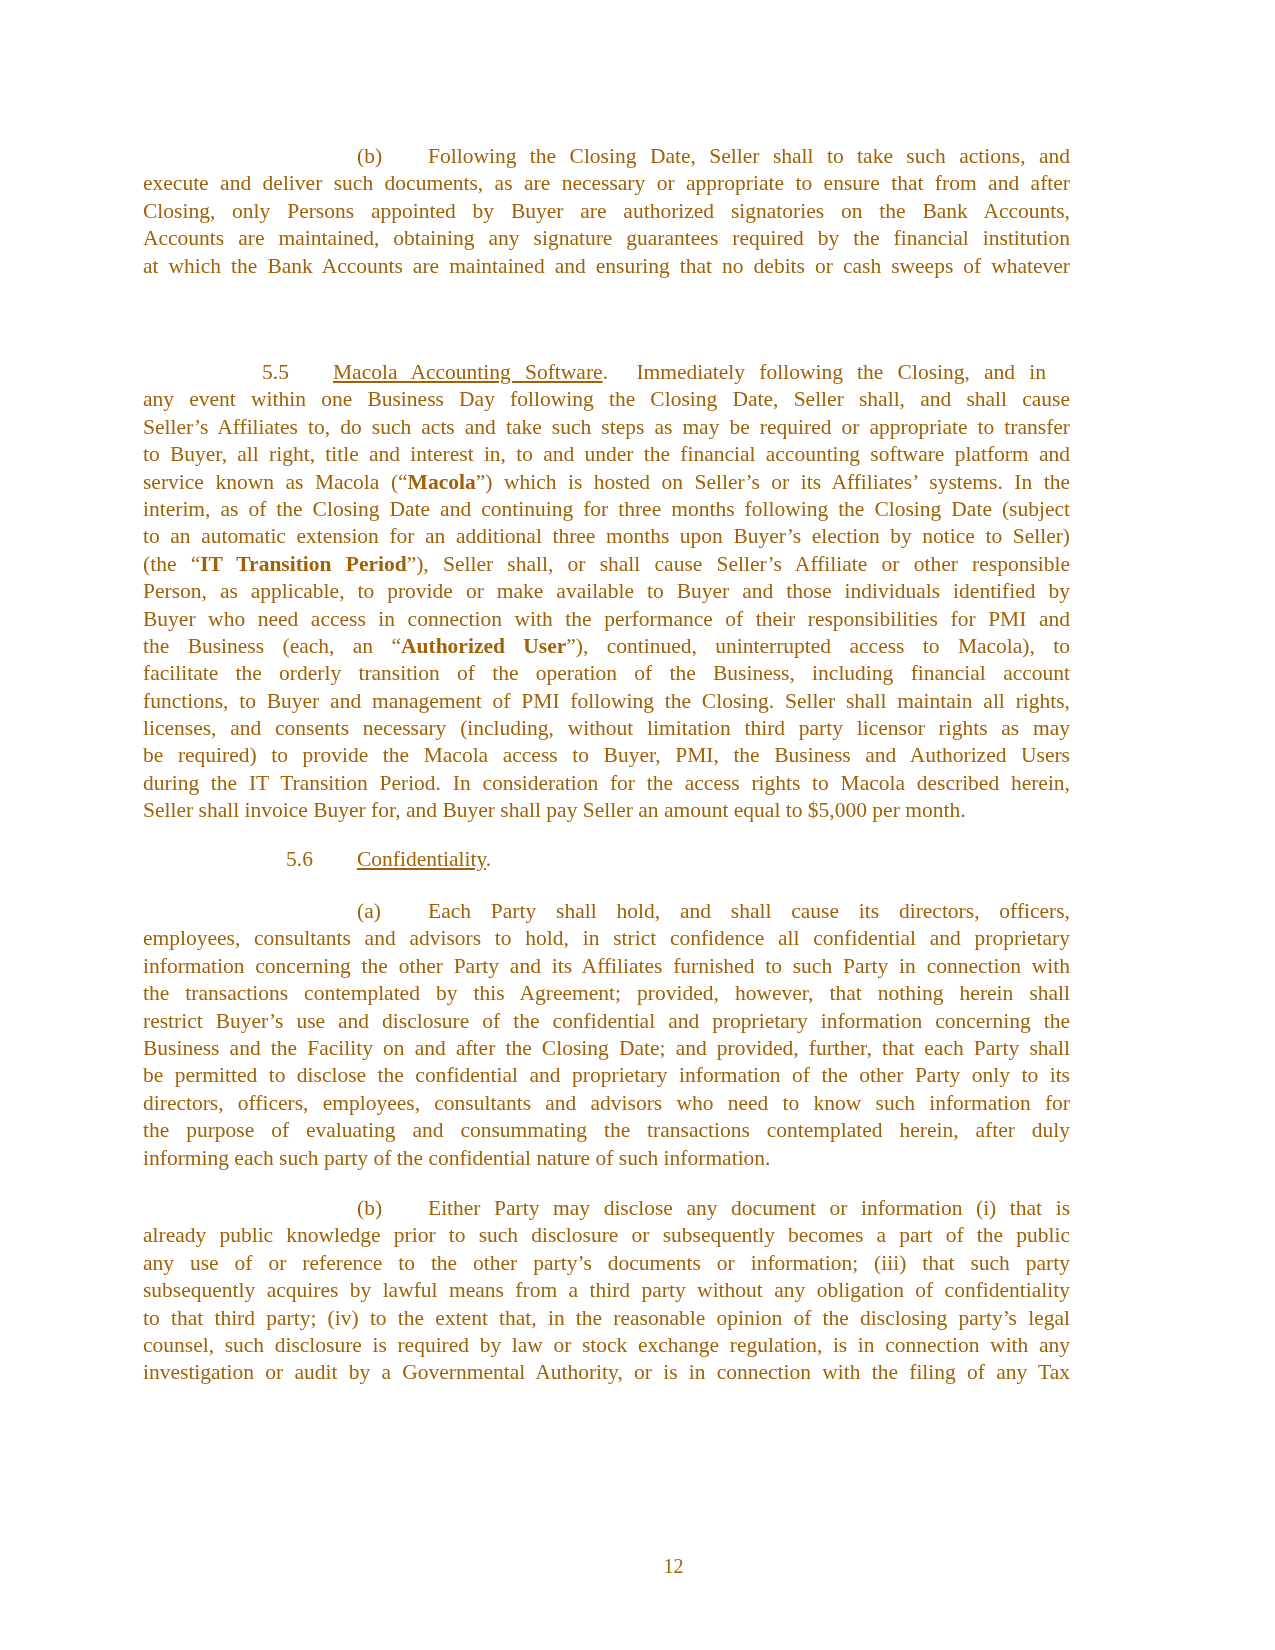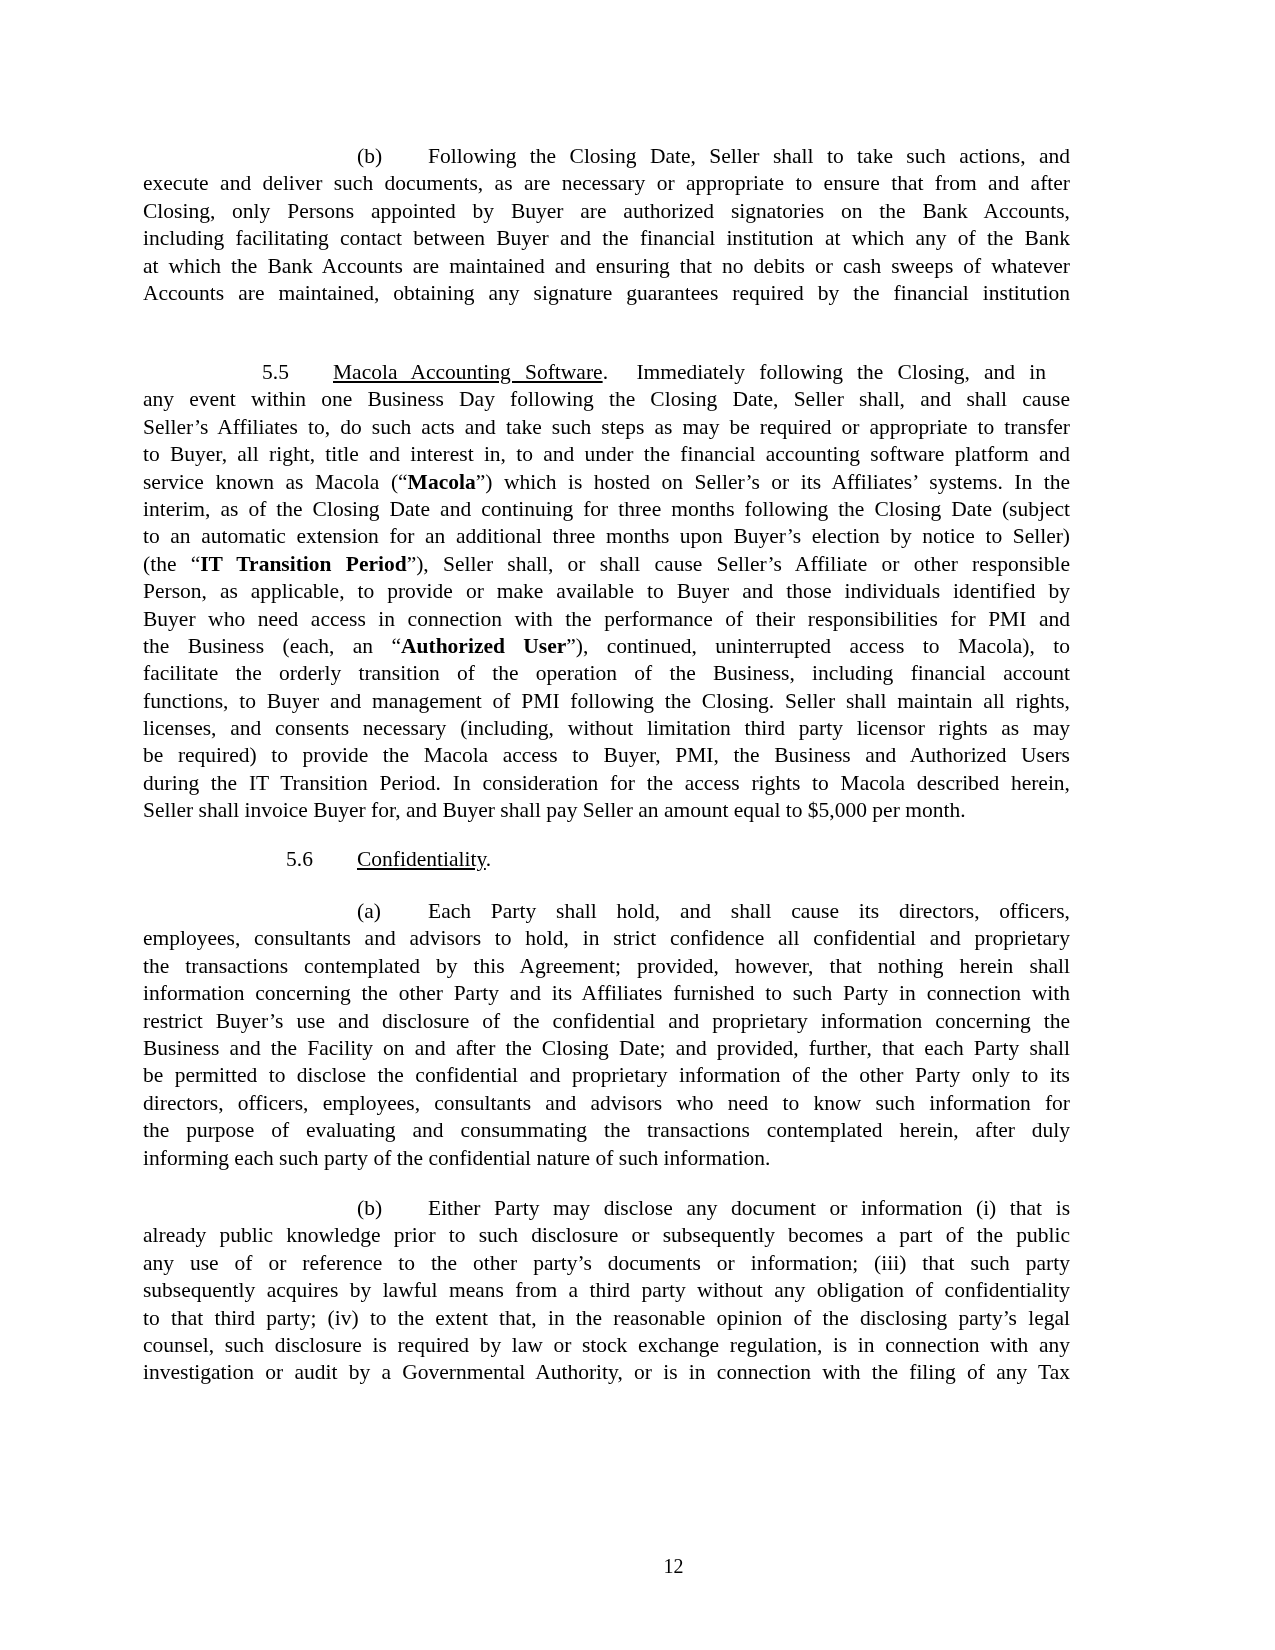--- a/index.html
+++ b/index.html
@@ -1,19 +1,19 @@
 <!DOCTYPE html>
 <html><head>
 <meta charset="utf-8">
 <style>
   html, body { margin: 0; padding: 0; background: #ffffff; }
   body { width: 1275px; height: 1650px; position: relative; overflow: hidden; }
   .page {
     position: absolute; left: 0; top: 0; width: 1275px; height: 1336px;
-    background: #ffffff; color: #000000;
+    background: #ffffff; color: #a16207;
     font-family: "Liberation Serif", serif;
   }
   .block { position: absolute; left: 143px; width: 927px; }
   .line {
     display: block; height: 27.4px; line-height: 27.4px;
     font-size: 21.5px; white-space: nowrap;
     text-align: justify; text-align-last: justify;
   }
   .line.last { text-align-last: left; }
   .line .ind { display: inline-block; }
@@ -28,23 +28,22 @@
 </style>
 </head>
 <body>
 
 <div class="page">
 
   <div class="block" style="top:143px;">
     <span class="line"><span class="num" style="width:71px;margin-left:214px;">(b)</span><span class="ind" style="width:642px;text-align:justify;text-align-last:justify;">Following the Closing Date, Seller shall to take such actions, and</span></span>
     <span class="line">execute and deliver such documents, as are necessary or appropriate to ensure that from and after</span>
     <span class="line">Closing, only Persons appointed by Buyer are authorized signatories on the Bank Accounts,</span>
-    <span class="line">including facilitating contact between Buyer and the financial institution at which any of the Bank</span>
+    <span class="line">Accounts are maintained, obtaining any signature guarantees required by the financial institution</span>
     <span class="line">at which the Bank Accounts are maintained and ensuring that no debits or cash sweeps of whatever</span>
-    <span class="line">Accounts are maintained, obtaining any signature guarantees required by the financial institution</span>
   </div>
 
   <div class="block" style="top:359px;">
     <span class="line"><span class="num" style="width:71px;margin-left:119px;">5.5</span><span class="ind" style="width:713px;text-align:justify;text-align-last:justify;"><span class="u">Macola Accounting Software</span><span>.</span>&nbsp; <span>Immediately following the Closing, and in</span></span></span>
     <span class="line">any event within one Business Day following the Closing Date, Seller shall, and shall cause</span>
     <span class="line">Seller’s Affiliates to, do such acts and take such steps as may be required or appropriate to transfer</span>
     <span class="line">to Buyer, all right, title and interest in, to and under the financial accounting software platform and</span>
     <span class="line"><span>service known as Macola (“</span><b>Macola</b><span>”) which is hosted on Seller’s or its Affiliates’ systems. In the</span></span>
     <span class="line">interim, as of the Closing Date and continuing for three months following the Closing Date (subject</span>
     <span class="line">to an automatic extension for an additional three months upon Buyer’s election by notice to Seller)</span>
@@ -60,22 +59,22 @@
     <span class="line last">Seller shall invoice Buyer for, and Buyer shall pay Seller an amount equal to $5,000 per month.</span>
   </div>
 
   <div class="block" style="top:846px;">
     <span class="heading-line"><span class="num" style="width:71px;margin-left:143px;">5.6</span><span class="u">Confidentiality</span><span>.</span></span>
   </div>
 
   <div class="block" style="top:898px;">
     <span class="line"><span class="num" style="width:71px;margin-left:214px;">(a)</span><span class="ind" style="width:642px;text-align:justify;text-align-last:justify;">Each Party shall hold, and shall cause its directors, officers,</span></span>
     <span class="line">employees, consultants and advisors to hold, in strict confidence all confidential and proprietary</span>
+    <span class="line">information concerning the other Party and its Affiliates furnished to such Party in connection with</span>
     <span class="line">the transactions contemplated by this Agreement; provided, however, that nothing herein shall</span>
-    <span class="line">information concerning the other Party and its Affiliates furnished to such Party in connection with</span>
     <span class="line">restrict Buyer’s use and disclosure of the confidential and proprietary information concerning the</span>
     <span class="line">Business and the Facility on and after the Closing Date; and provided, further, that each Party shall</span>
     <span class="line">be permitted to disclose the confidential and proprietary information of the other Party only to its</span>
     <span class="line">directors, officers, employees, consultants and advisors who need to know such information for</span>
     <span class="line">the purpose of evaluating and consummating the transactions contemplated herein, after duly</span>
     <span class="line last">informing each such party of the confidential nature of such information.</span>
   </div>
 
   <div class="block" style="top:1195px;">
     <span class="line"><span class="num" style="width:71px;margin-left:214px;">(b)</span><span class="ind" style="width:642px;text-align:justify;text-align-last:justify;">Either Party may disclose any document or information (i) that is</span></span>

